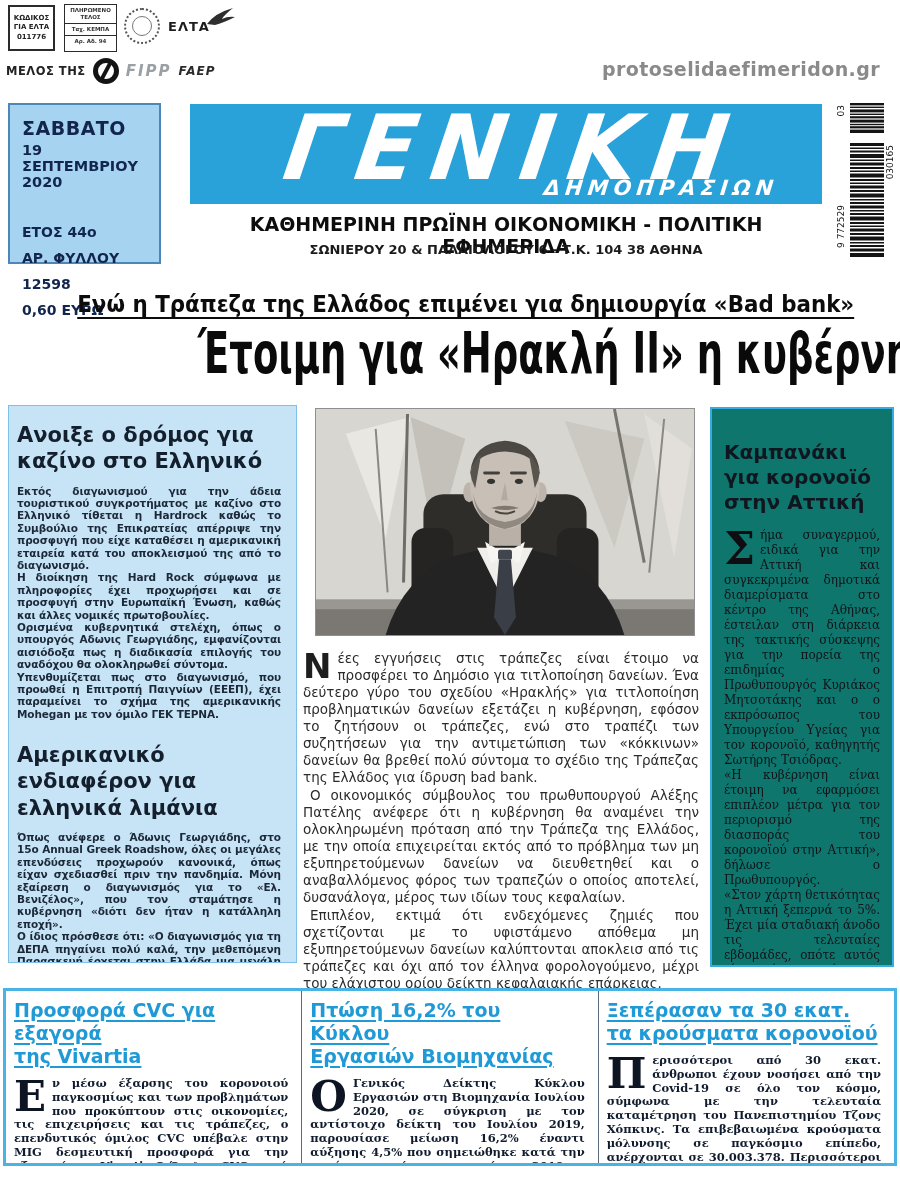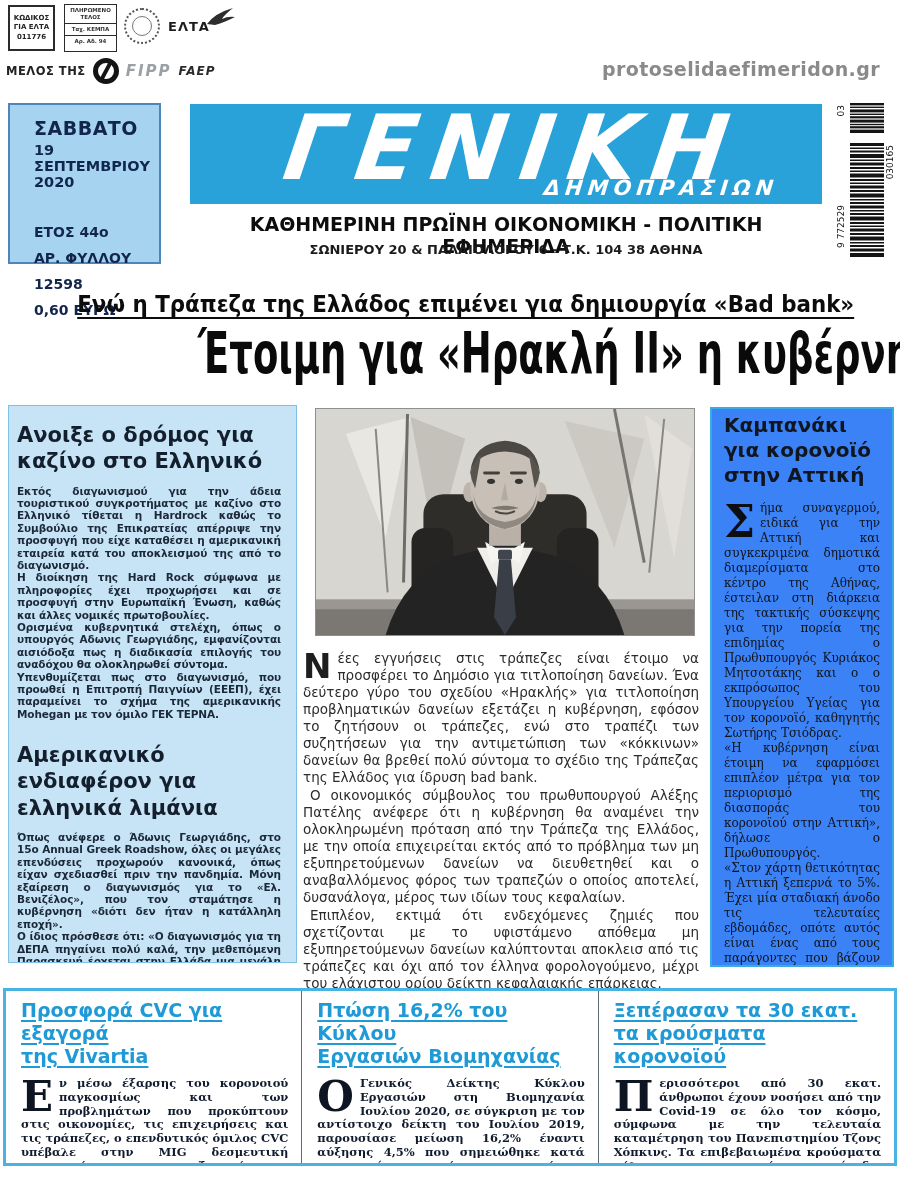--- a/index.html
+++ b/index.html
@@ -37,21 +37,21 @@
   .assoc-badge { width:26px; height:26px; border:5px solid #141414; border-radius:50%; position:relative; }
   .assoc-badge::after { content:""; position:absolute; left:6px; top:-4px; width:4px; height:24px; background:#141414; transform:rotate(28deg); }
   .fipp-logo { font-size:15px; font-weight:bold; letter-spacing:2px; color:#9aa0a4; font-style:italic; }
   .faep-logo { font-size:12px; font-weight:bold; font-style:italic; color:#2b2b2b; letter-spacing:1px; }
   .site-url { position:absolute; right:20px; top:58px; font-size:19px; font-weight:bold; color:#8a8a8a; letter-spacing:.4px; }
 
   
   .date-box {
     position:absolute; left:8px; top:103px; width:153px; height:161px;
     background:#a6d3f0; border:2px solid #4d86b8; color:#12264d;
-    font-weight:bold; padding:12px 24px;
+    font-weight:bold; padding:12px 12px;
   }
   .db-day { font-size:19px; letter-spacing:.5px; }
   .db-date { font-size:14.5px; margin-top:3px; }
   .db-meta { margin-top:30px; font-size:14px; line-height:1.85; }
 
   
   .masthead {
     position:absolute; left:190px; top:104px; width:632px; height:100px;
     background:#29a1d9; display:flex; align-items:center; justify-content:center;
   }
@@ -108,35 +108,35 @@
   .main-article { position:absolute; left:303px; top:650px; width:396px;
     font-size:13.5px; line-height:17px; color:#2c2c2c; text-align:justify; }
   .main-article p { margin:0; }
   .main-article p.indent { text-indent:7px; margin-top:1px; }
   .drop-main { float:left; font-size:34px; line-height:29px; font-weight:bold;
     padding:2px 6px 0 0; color:#1e1e1e; }
 
   
   .right-box {
     position:absolute; left:710px; top:407px; width:184px; height:560px;
-    background:#3b82f6; border:2px solid #38ace0; padding:4px 12px 0 12px; overflow:hidden;
+    background:#0f766e; border:2px solid #38ace0; padding:31px 12px 0 12px; overflow:hidden;
   }
   .rb-title div { font-size:20px; font-weight:bold; line-height:25px; color:#10161f; }
   .rb-body { margin-top:13px; font-family:"DejaVu Serif", serif; font-size:12px;
     line-height:15px; text-align:justify; color:#101318; }
   .rb-body p { margin:0; }
   .drop-right { float:left; font-family:"DejaVu Serif", serif; font-size:44px; line-height:39px;
     font-weight:bold; padding:1px 5px 0 0; color:#0d0d12; }
 
   
   .bottom-box {
     position:absolute; left:3px; top:988px; width:894px; height:178px;
     border:3px solid #49b4e4; display:flex; background:#fff;
   }
-  .bcol { flex:1; padding:8px 13px 0 15px; overflow:hidden; }
+  .bcol { flex:1; padding:8px 13px 0 8px; overflow:hidden; }
   .bcol + .bcol { border-left:1px solid #5a6b7c; }
   .bcol-title div { font-size:19px; font-weight:bold; line-height:23px; color:#1f9ad6; }
   .bcol-title span { text-decoration:underline; text-decoration-thickness:2px; text-underline-offset:3px; }
   .bcol-body { margin-top:9px; font-family:"DejaVu Serif", serif; font-size:11.5px; font-weight:bold;
     line-height:13.8px; text-align:justify; color:#111c2e; }
   .drop-bottom { float:left; font-family:"DejaVu Serif", serif; font-size:42px; line-height:37px;
     font-weight:bold; padding:1px 6px 0 0; color:#0d1422; }
 </style>
 </head>
 <body>

